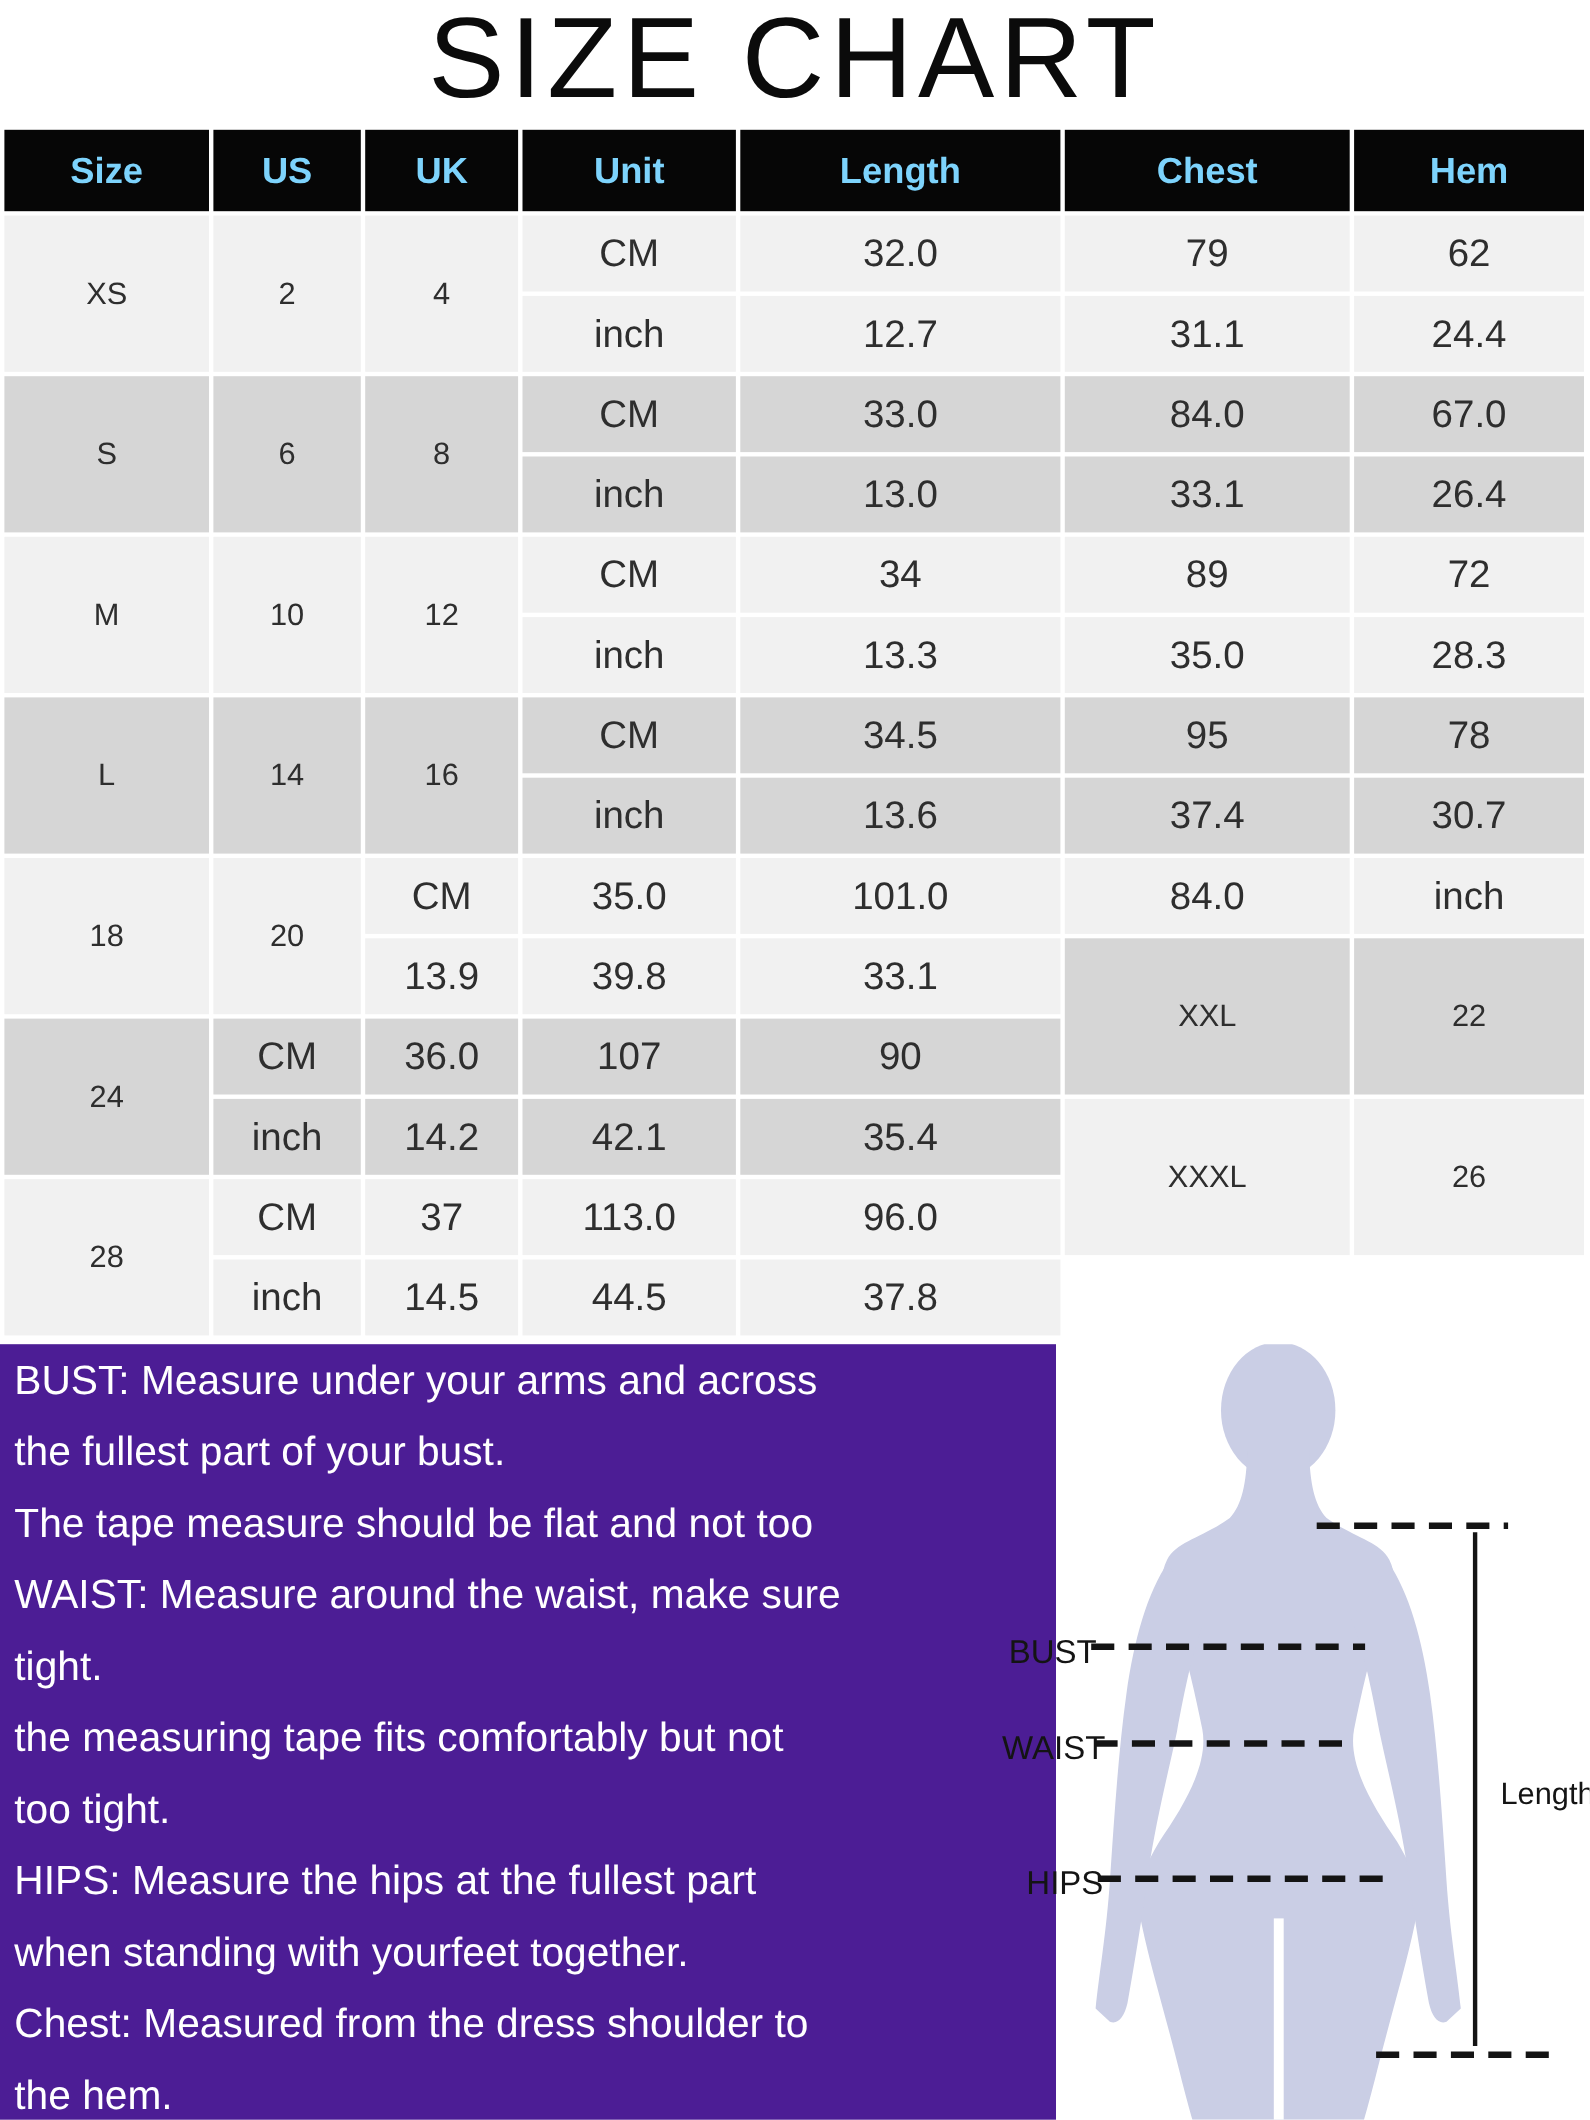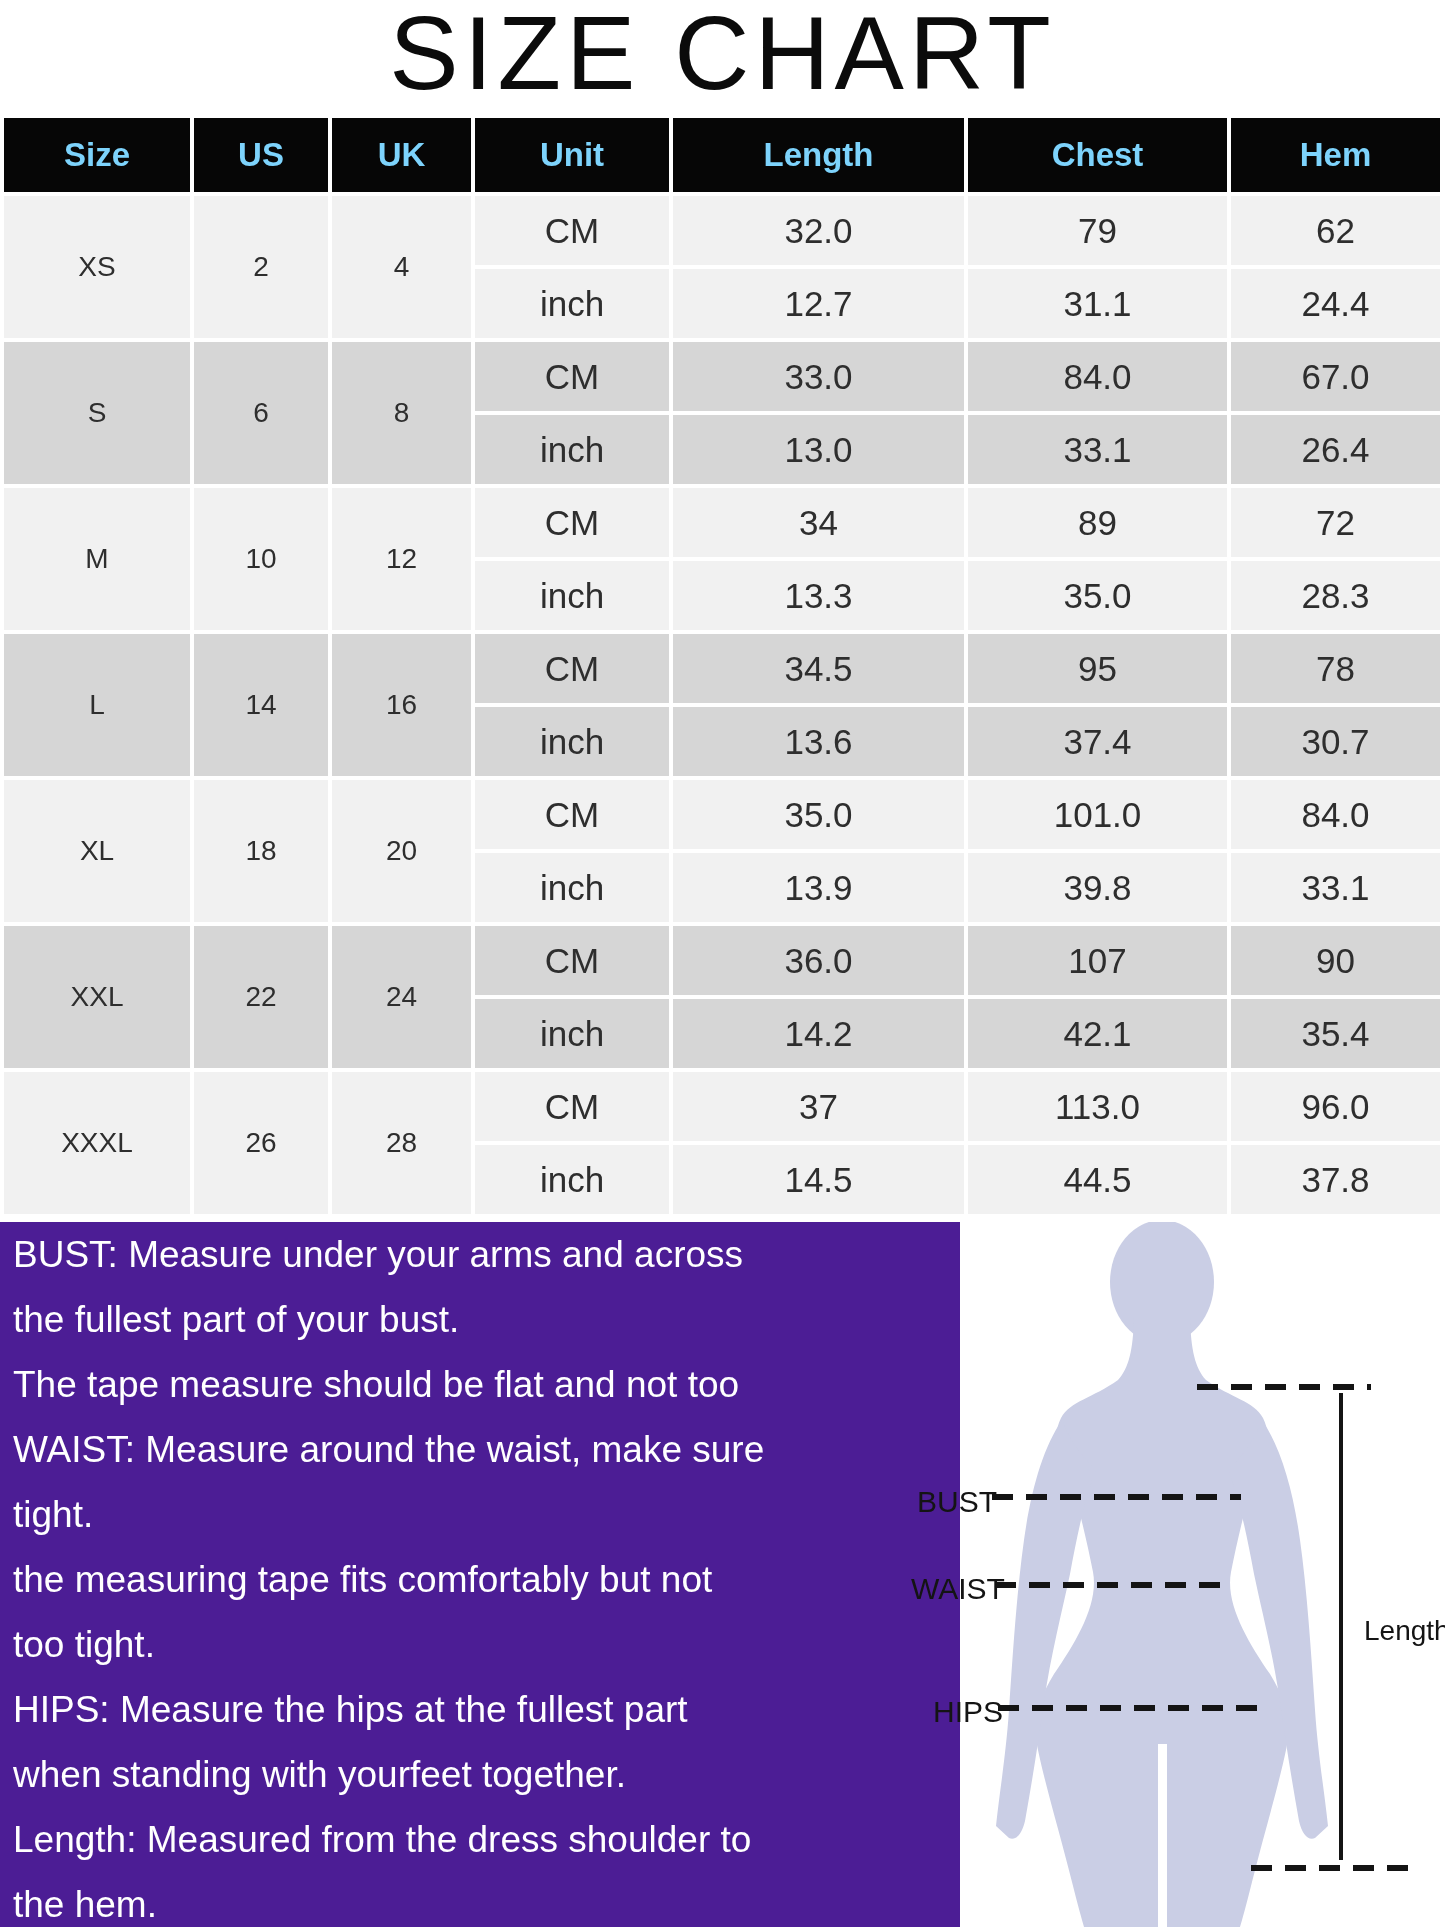--- a/index.html
+++ b/index.html
@@ -90,21 +90,20 @@
       <div class="cell dark span2">14</div>
       <div class="cell dark span2">16</div>
       <div class="cell dark">CM</div>
       <div class="cell dark">34.5</div>
       <div class="cell dark">95</div>
       <div class="cell dark">78</div>
       <div class="cell dark">inch</div>
       <div class="cell dark">13.6</div>
       <div class="cell dark">37.4</div>
       <div class="cell dark">30.7</div>
-      <div class="cell light span2">XL</div>
       <div class="cell light span2">18</div>
       <div class="cell light span2">20</div>
       <div class="cell light">CM</div>
       <div class="cell light">35.0</div>
       <div class="cell light">101.0</div>
       <div class="cell light">84.0</div>
       <div class="cell light">inch</div>
       <div class="cell light">13.9</div>
       <div class="cell light">39.8</div>
       <div class="cell light">33.1</div>
@@ -135,21 +134,21 @@
   <div class="panel">
       <div class="iline">BUST: Measure under your arms and across</div>
       <div class="iline">the fullest part of your bust.</div>
       <div class="iline">The tape measure should be flat and not too</div>
       <div class="iline">WAIST: Measure around the waist, make sure</div>
       <div class="iline">tight.</div>
       <div class="iline">the measuring tape fits comfortably but not</div>
       <div class="iline">too tight.</div>
       <div class="iline">HIPS: Measure the hips at the fullest part</div>
       <div class="iline">when standing with yourfeet together.</div>
-      <div class="iline">Length: Measured from the dress shoulder to</div>
+      <div class="iline">Chest: Measured from the dress shoulder to</div>
       <div class="iline">the hem.</div>
     </div>
 
   <div class="diagram">
     <svg width="578" height="705" viewBox="0 0 578 705">
       <g fill="#cacee5">
         <ellipse cx="295" cy="60" rx="52" ry="62"></ellipse>
         <path d="M 267 96
           C 266 128, 262 146, 251 158
           C 226 176, 203 179, 194 196

